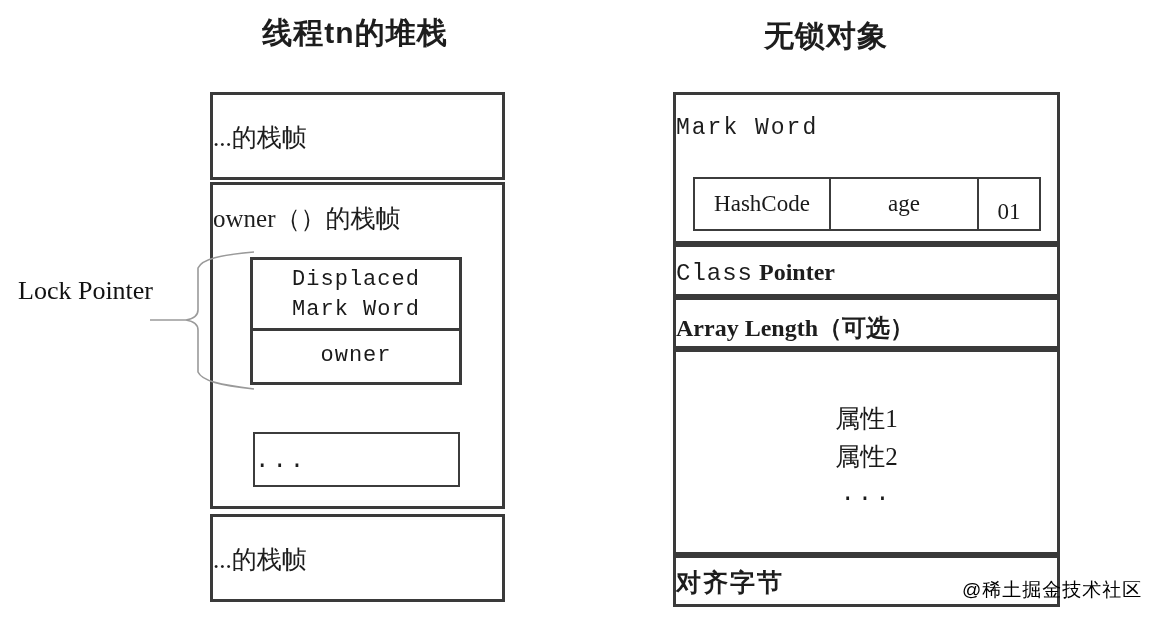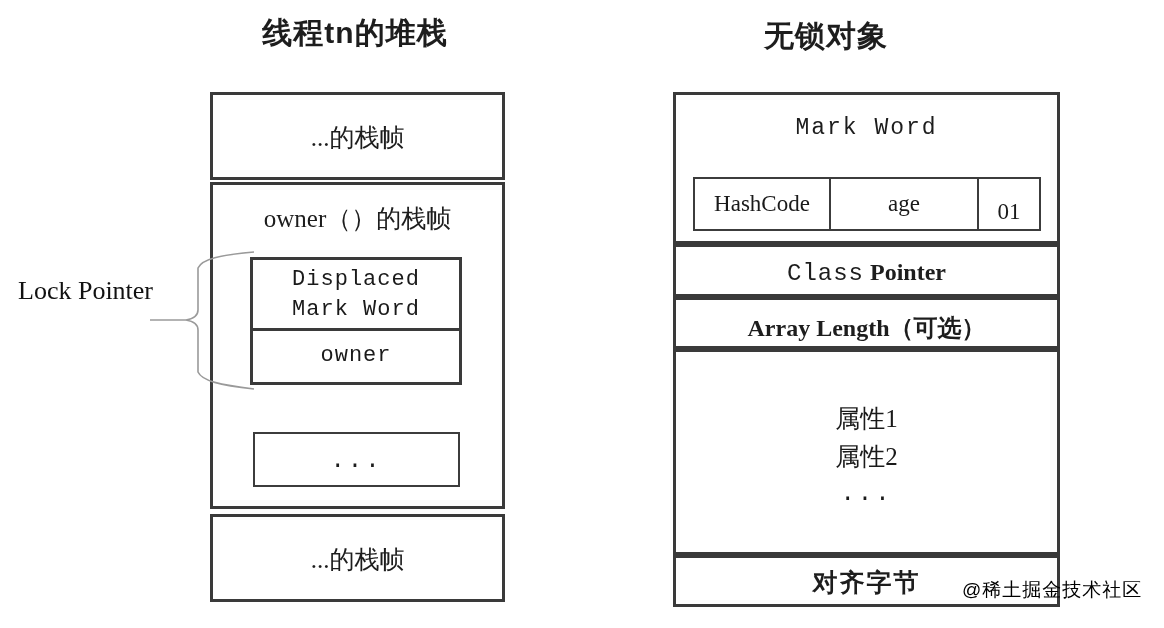--- a/index.html
+++ b/index.html
@@ -42,21 +42,20 @@
     border: 3px solid #3a3a3a;
   }
   .box-thin {
     border-width: 2px;
     border-color: #3c3c3c;
   }
   .cell-text {
     position: absolute;
     left: 0;
     right: 0;
-    text-align: center;
     white-space: nowrap;
     color: #1d1d1d;
   }
 
   
   #frame-top    { left: 210px; top: 92px;  width: 295px; height: 88px; }
   #frame-funcA  { left: 210px; top: 182px; width: 295px; height: 327px; }
   #frame-bottom { left: 210px; top: 514px; width: 295px; height: 88px; }
 
   .frame-label {

